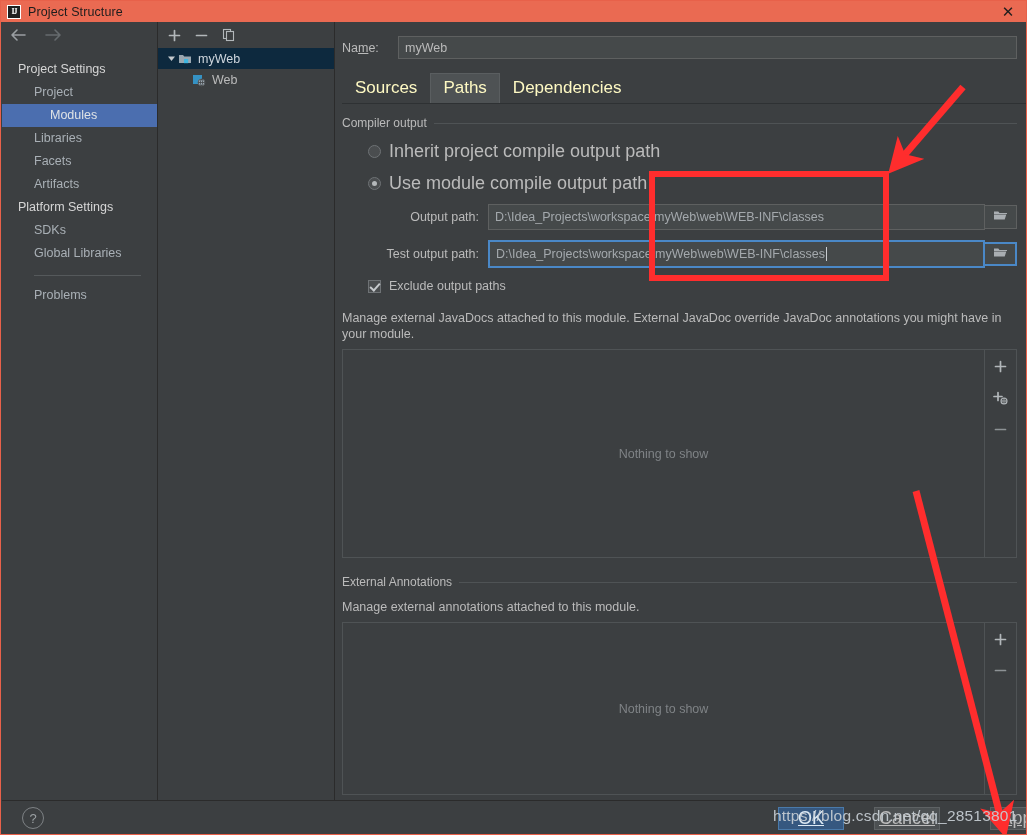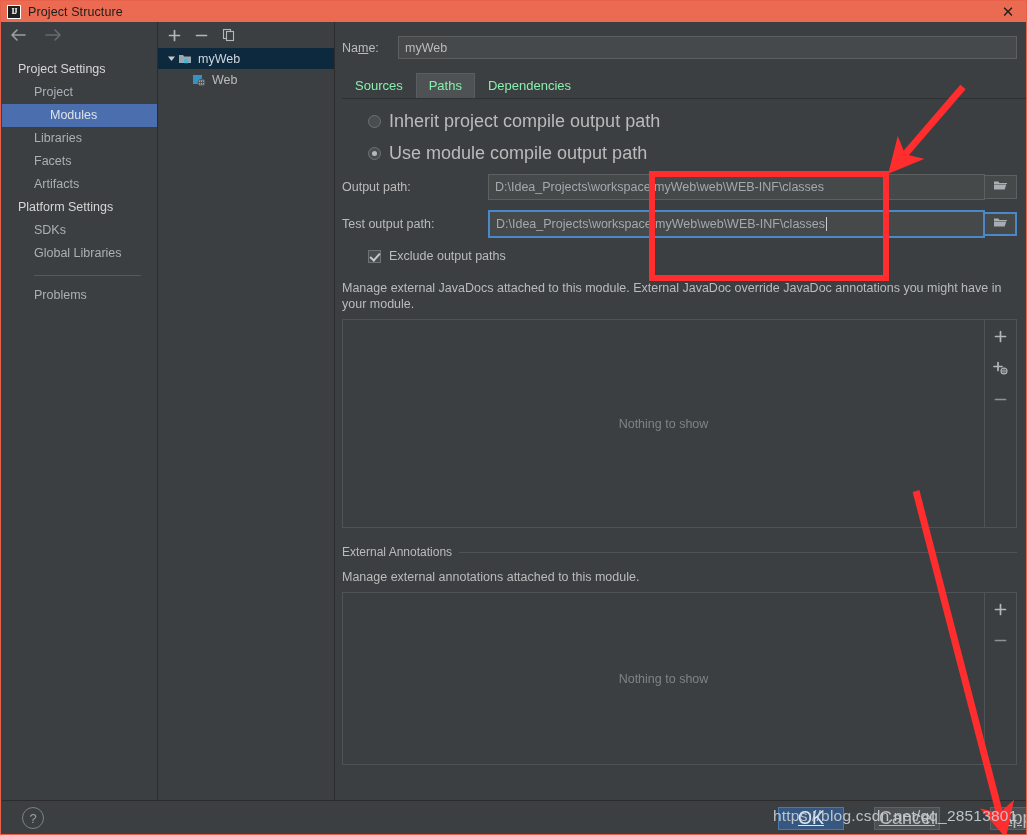--- a/index.html
+++ b/index.html
@@ -139,21 +139,21 @@
 
   
   .tabs {
     display: flex; align-items: flex-end;
     margin: 14px 0 0 7px;
     border-bottom: 1px solid #2e3133;
     padding-right: 9px;
   }
   .tab {
     padding: 4px 12px 5px 12px;
-    font-size: 13px; color: #86efac;
+    font-size: 17px; color: #fef9c3;
     cursor: pointer;
     border: 1px solid transparent;
     border-bottom: none;
   }
   .tab.active {
     background: #4e5254;
     border-color: #5a5e60;
   }
   .tabs-filler { flex: 1; }
 
@@ -187,21 +187,21 @@
     content: ""; position: absolute;
     left: 3px; top: 3px; width: 5px; height: 5px;
     border-radius: 50%; background: #b4b8ba;
   }
 
   .path-row {
     display: flex; align-items: center;
     margin-top: 10px;
   }
   .path-label {
-    width: 146px; 
+    width: 146px; text-align: right;
     color: #bbbbbb; font-size: 12.5px;
     padding-right: 9px; flex: none;
   }
   .path-field {
     flex: 1; height: 24px; display: flex; align-items: center;
     background: #45494a; border: 1px solid #5e6060;
     color: #a4a9ad; font-size: 12.5px;
     padding: 12px 6px; position: relative;
   }
   .path-field.focused {
@@ -420,20 +420,24 @@
     </div>
 
     <div class="tabs">
       <div class="tab">Sources</div>
       <div class="tab active">Paths</div>
       <div class="tab">Dependencies</div>
       <div class="tabs-filler"></div>
     </div>
 
     <div class="group">
+      <div class="group-title">
+        <span>Compiler output</span>
+        <span class="rule"></span>
+      </div>
 
       <div class="radio-row">
         <span class="radio"></span>
         <span>Inherit project compile output path</span>
       </div>
       <div class="radio-row">
         <span class="radio on"></span>
         <span>Use module compile output path</span>
       </div>
 

